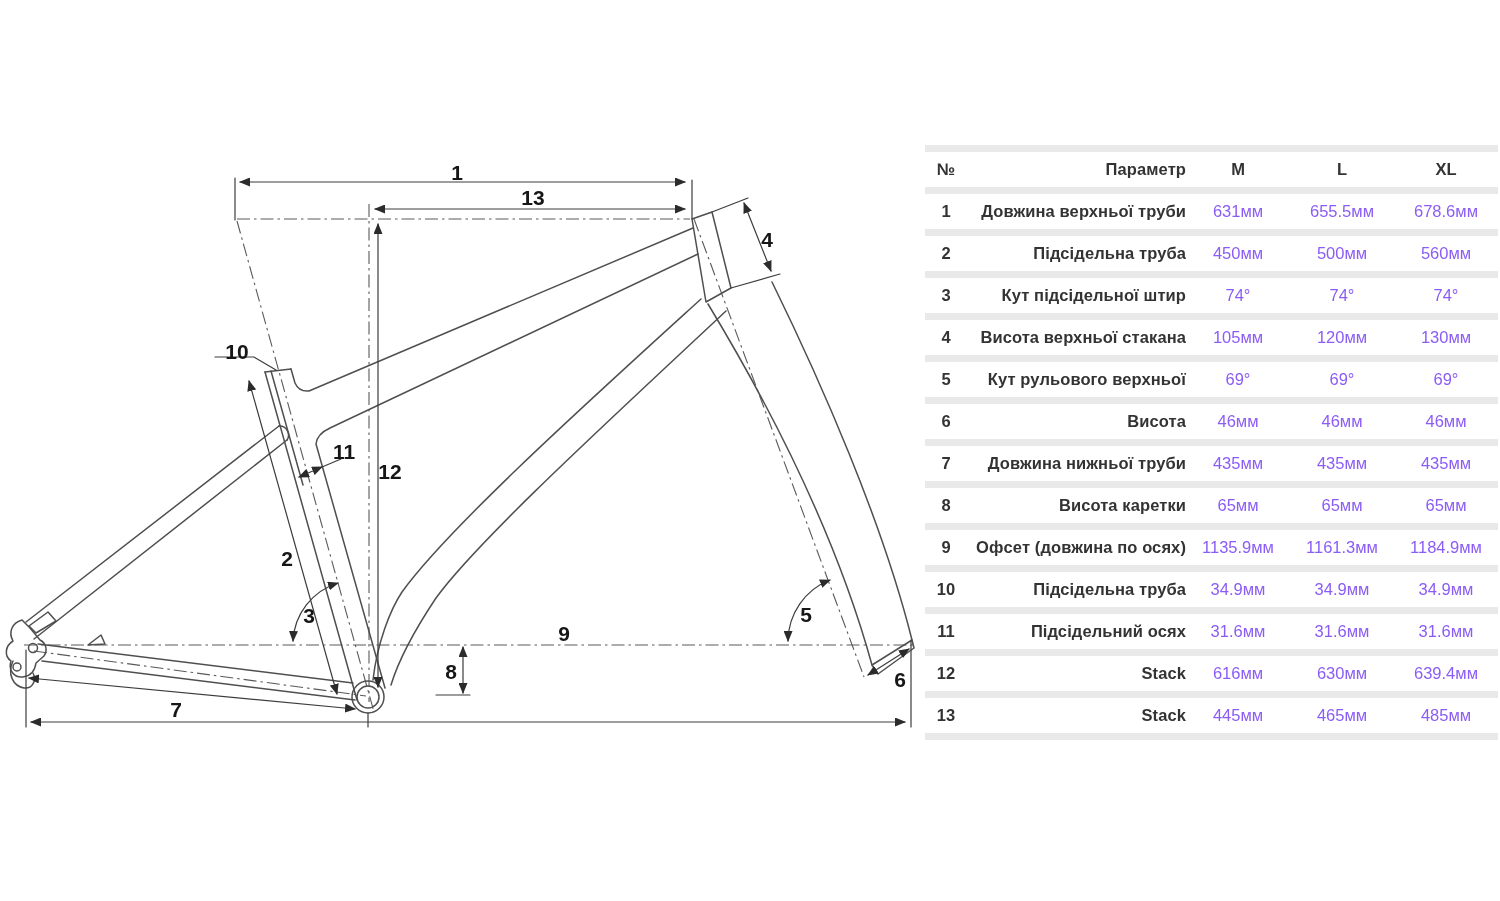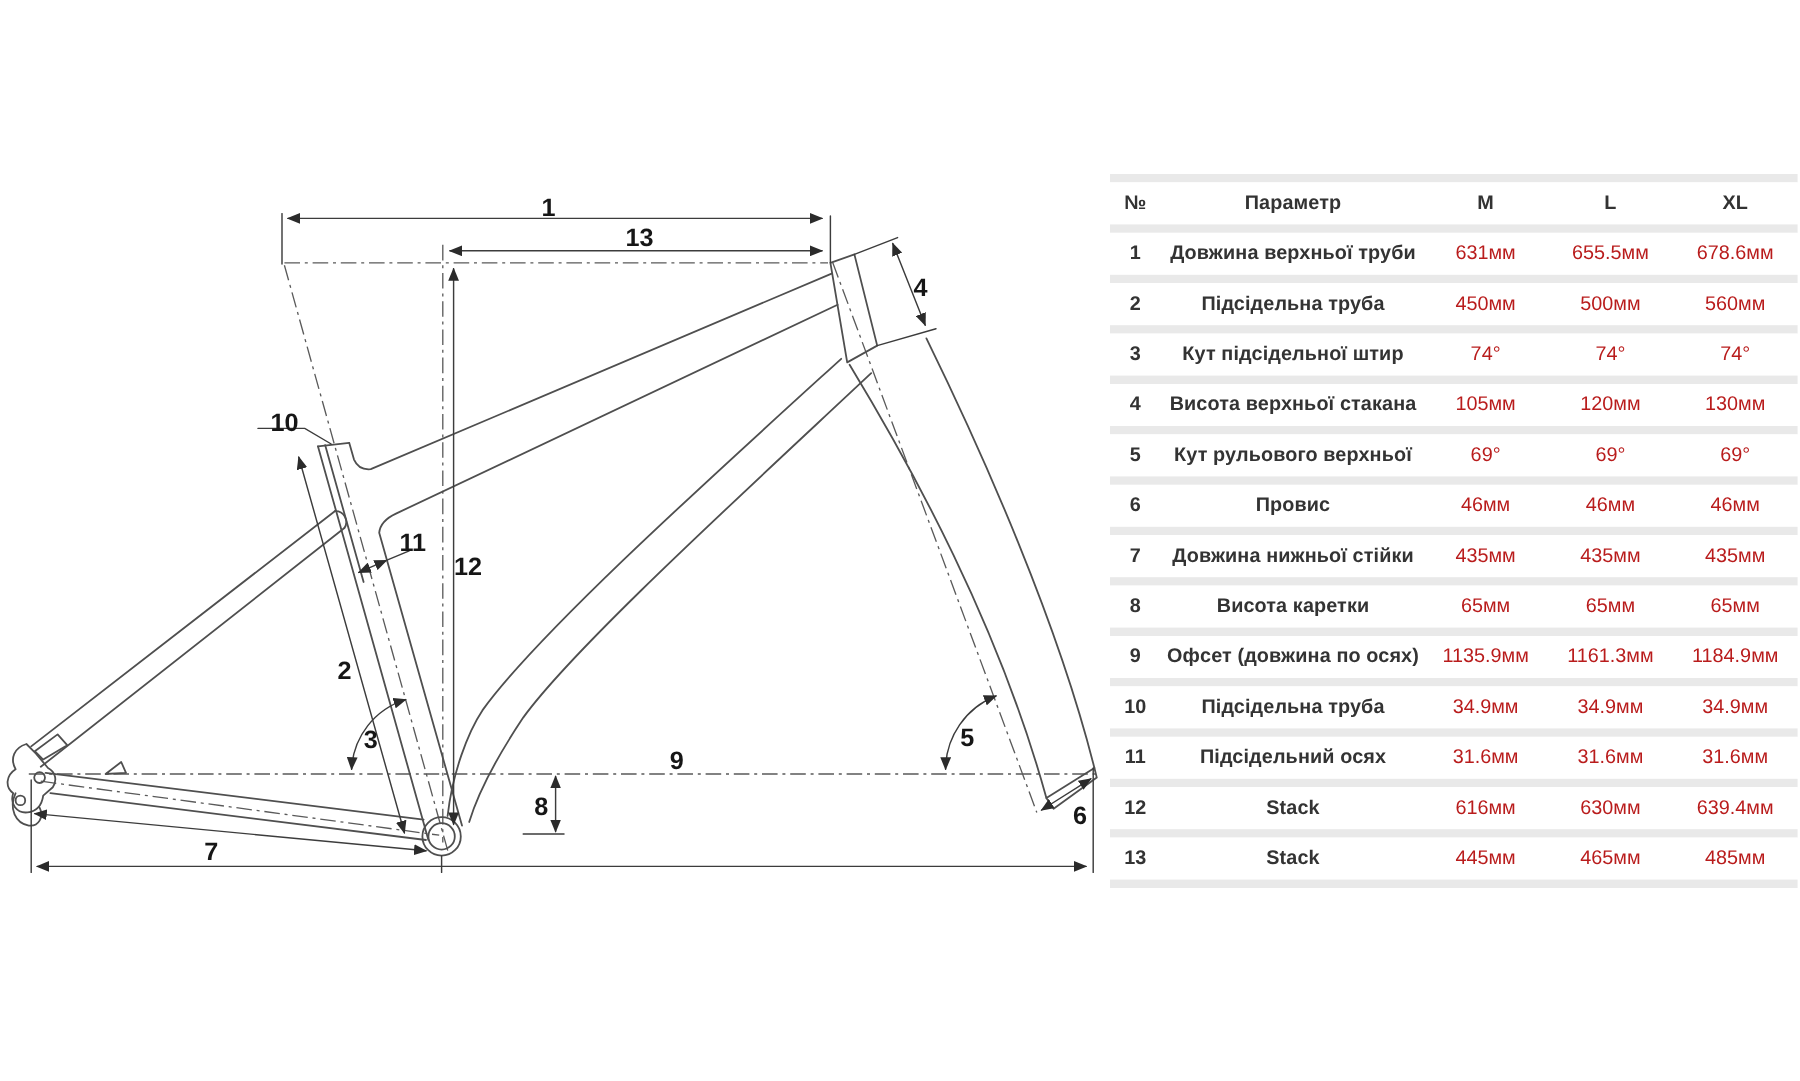--- a/index.html
+++ b/index.html
@@ -18,22 +18,22 @@
     position:absolute;left:925px;top:145px;width:573px;
     border-top:7px solid #e9e9e9;
     font-size:16.5px;color:#2e2e2e;
   }
   .trow{
     display:grid;grid-template-columns:42px 1fr 104px 104px 104px;
     align-items:center;height:35px;background:#ffffff;border-bottom:7px solid #e9e9e9;
   }
   .cell{white-space:nowrap;overflow:hidden;}
   .cell.num{text-align:center;font-weight:bold;color:#333333;}
-  .cell.param{text-align:center;font-weight:bold;color:#333333;padding-left:2px;letter-spacing:.1px;}
-  .cell.val{text-align:center;font-weight:normal;color:#b91c1c;}
+  .cell.param{text-align:right;font-weight:bold;color:#333333;padding-left:2px;letter-spacing:.1px;}
+  .cell.val{text-align:center;font-weight:normal;color:#8b5cf6;}
   .trow.header .cell{font-weight:bold;color:#333333;}
 </style>
 </head>
 <body>
 
 <div class="stage">
 
   <svg class="diagram" viewBox="0 0 1500 901">
     <defs>
       <marker id="arw" markerWidth="11" markerHeight="9" refX="10" refY="4.5" orient="auto-start-reverse" markerUnits="userSpaceOnUse">
@@ -160,28 +160,28 @@
         </div>
         <div class="trow">
           <span class="cell num">5</span>
           <span class="cell param">Кут рульового верхньої</span>
           <span class="cell val">69°</span>
           <span class="cell val">69°</span>
           <span class="cell val">69°</span>
         </div>
         <div class="trow">
           <span class="cell num">6</span>
-          <span class="cell param">Провис</span>
+          <span class="cell param">Висота</span>
           <span class="cell val">46мм</span>
           <span class="cell val">46мм</span>
           <span class="cell val">46мм</span>
         </div>
         <div class="trow">
           <span class="cell num">7</span>
-          <span class="cell param">Довжина нижньої стійки</span>
+          <span class="cell param">Довжина нижньої труби</span>
           <span class="cell val">435мм</span>
           <span class="cell val">435мм</span>
           <span class="cell val">435мм</span>
         </div>
         <div class="trow">
           <span class="cell num">8</span>
           <span class="cell param">Висота каретки</span>
           <span class="cell val">65мм</span>
           <span class="cell val">65мм</span>
           <span class="cell val">65мм</span>

